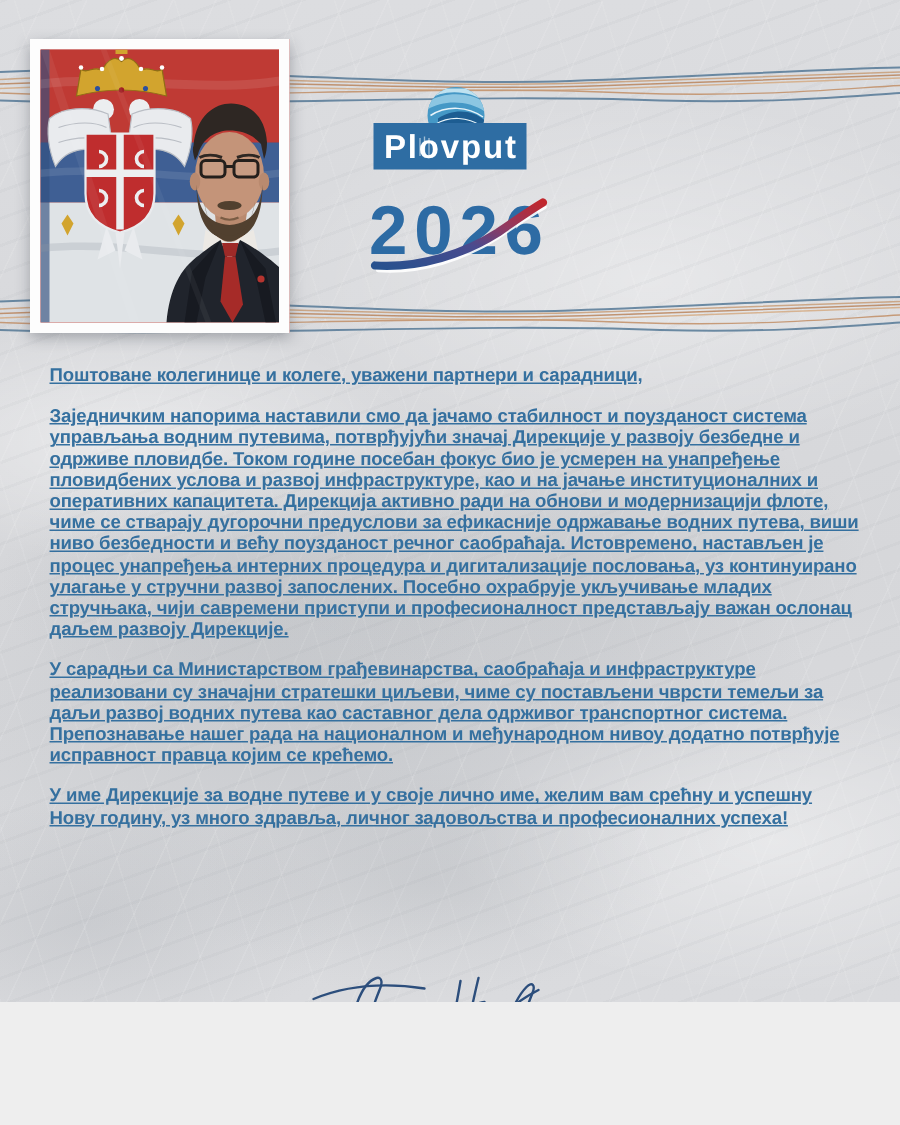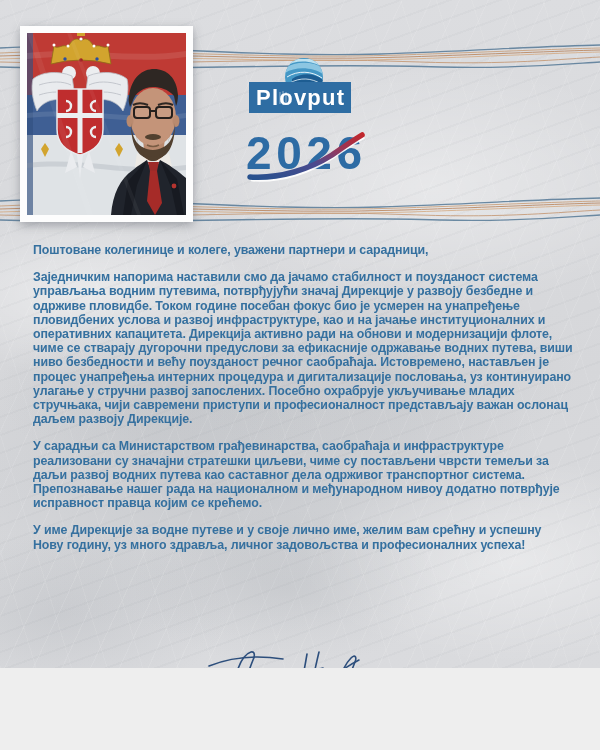--- a/index.html
+++ b/index.html
@@ -36,21 +36,21 @@
   .photo{
     position:absolute;left:20px;top:26px;width:159px;height:182px;
     border:7px solid #fdfdfd;box-shadow:0 3px 9px rgba(50,55,65,.35);
     background:#b8352f;z-index:3;
   }
   .logo{position:absolute;left:240px;top:57px;width:140px;height:135px;z-index:2;}
   .letter{
     position:absolute;left:33px;top:243px;width:541px;z-index:2;
     color:#35709f;font-weight:700;font-size:12.4px;line-height:14.2px;letter-spacing:-0.1px;
   }
-  .letter p{margin:0 0 13px 0;}
+  .letter p{margin:0 0 13px 0;text-decoration:underline;}
   .sig-svg{position:absolute;left:195px;top:644px;width:220px;height:58px;z-index:2;}
   .sig-line{position:absolute;left:200px;top:700px;width:210px;height:1px;background:#9fb4c4;z-index:2;}
   .sig-title{
     position:absolute;left:0;top:704px;width:600px;text-align:center;z-index:2;
     color:#2e6da3;font-weight:700;font-size:13.5px;line-height:15px;letter-spacing:0;
   }
 </style>
 </head>
 <body>
 

